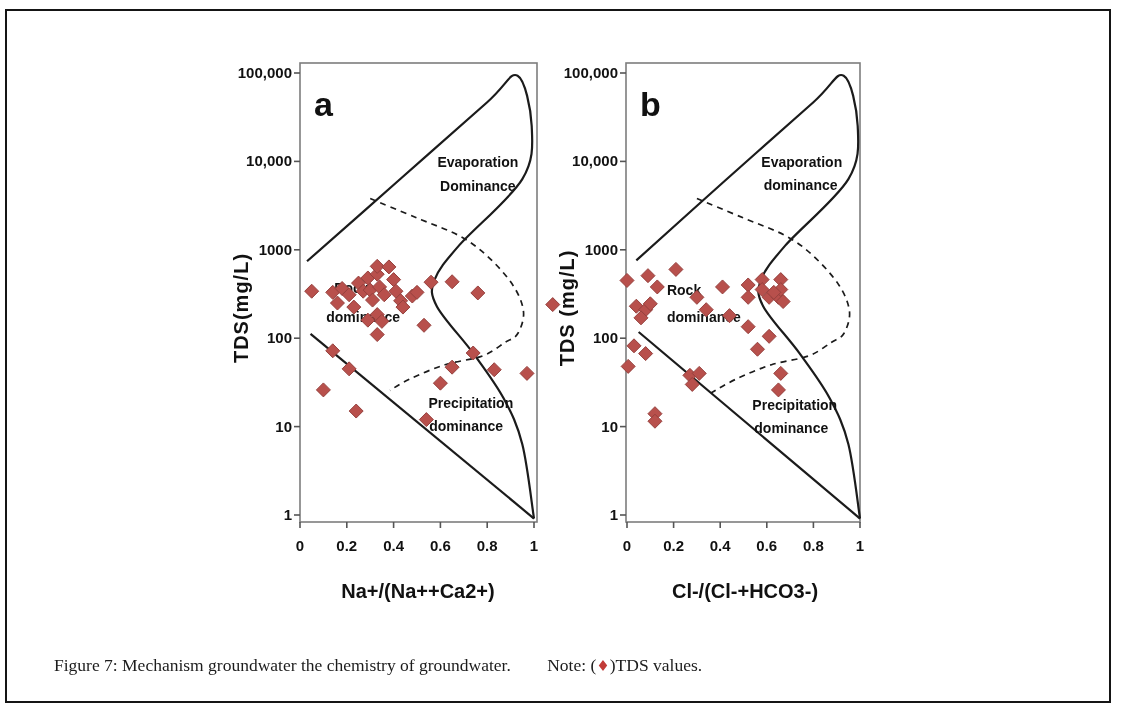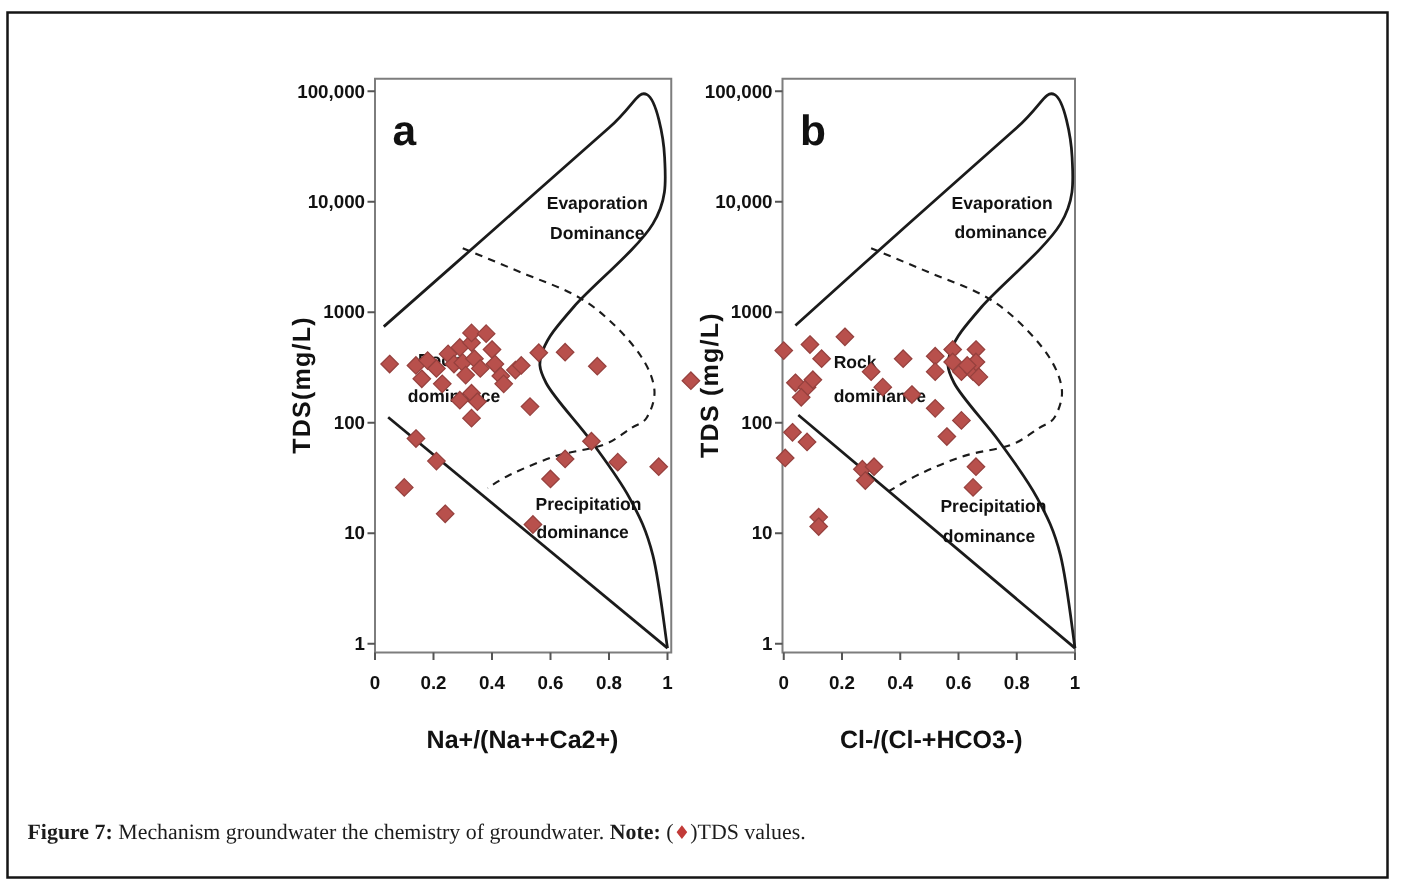--- a/index.html
+++ b/index.html
@@ -7,21 +7,21 @@
          font-family:"Liberation Sans",sans-serif;}
   .frame{position:absolute;left:5px;top:9px;width:1106px;height:694px;
          border:2px solid #151515;box-sizing:border-box;}
   svg.chart{position:absolute;left:0;top:0;width:1125px;height:711px;}
   .tick-label{font-family:"Liberation Sans",sans-serif;font-weight:bold;font-size:15px;fill:#111;}
   .region-label{font-family:"Liberation Sans",sans-serif;font-weight:bold;font-size:14px;fill:#111;}
   .axis-title{font-family:"Liberation Sans",sans-serif;font-weight:bold;font-size:20px;fill:#111;}
   .panel-letter{font-family:"Liberation Sans",sans-serif;font-weight:bold;font-size:34px;fill:#111;}
   .caption{position:absolute;left:22px;top:655px;width:900px;
            font-family:"Liberation Serif",serif;font-size:17.5px;color:#1c1c1c;}
-  .caption .bold{font-weight:bold;}
+  .caption .bold{font-weight:normal;margin-left:32px;}
   .caption .diamond{font-size:15px;font-family:"DejaVu Sans",sans-serif;}
 </style>
 </head>
 <body>
 
 <div class="stage">
   <div class="frame"></div>
 
   <svg class="chart" id="chart-svg" viewBox="0 0 1125 711">
       <g>

